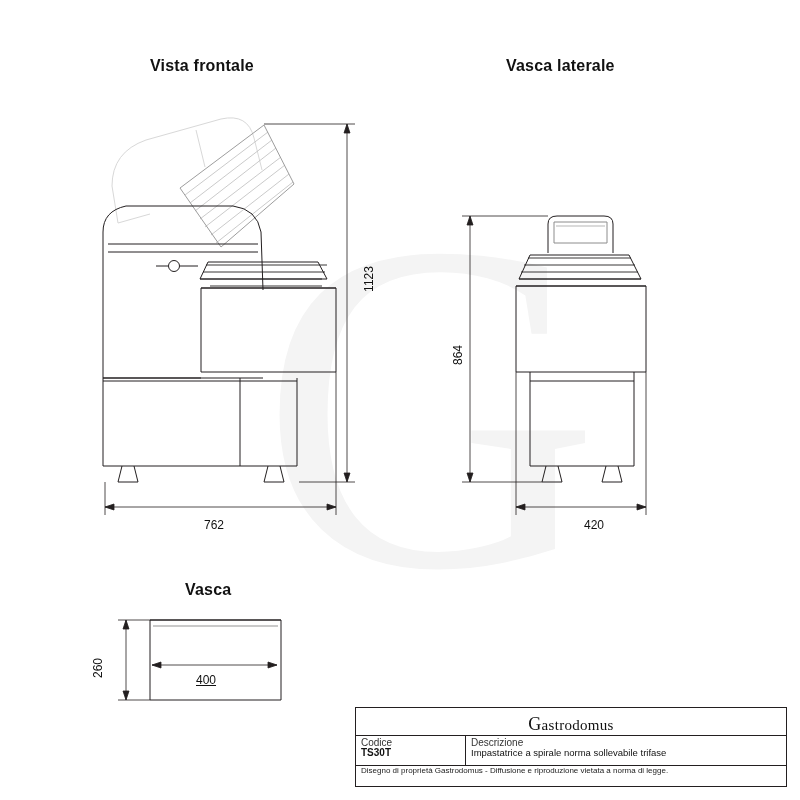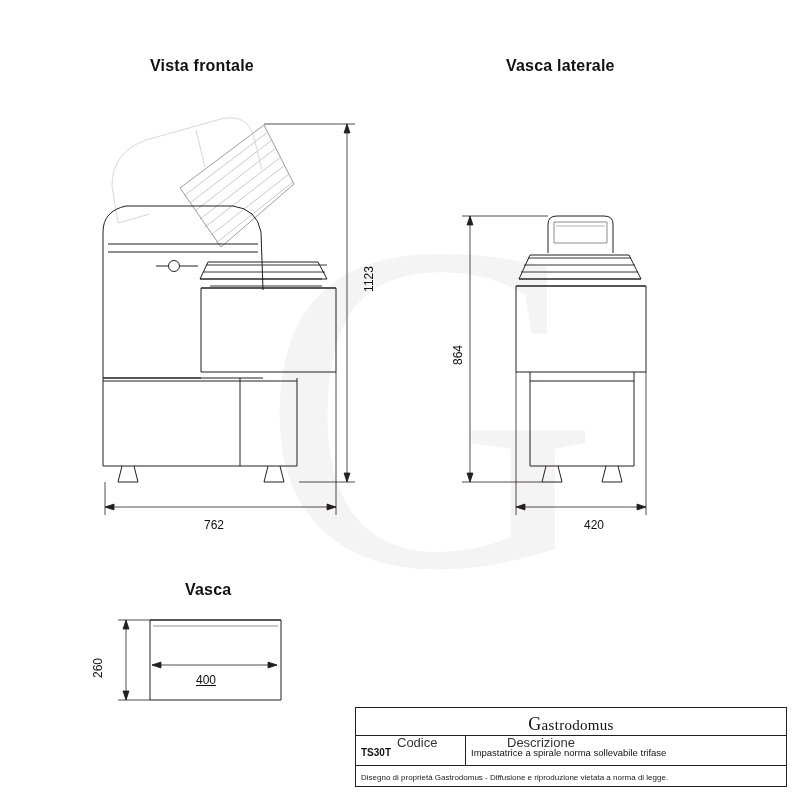--- a/index.html
+++ b/index.html
@@ -76,41 +76,39 @@
     border-right: 1px solid #231f20;
     box-sizing: border-box;
     padding: 2px 5px 0 5px;
   }
   #tb-col-desc {
     flex: 1;
     box-sizing: border-box;
     padding: 2px 5px 0 5px;
   }
   .tb-small {
-    font-size: 13px;
+    font-size: 10px;
     color: #333;
     line-height: 9px;
-    margin-left: 36px;
   }
   .tb-value {
     font-size: 10px;
     font-weight: bold;
     color: #111;
     line-height: 12px;
   }
   .tb-value-normal {
     font-size: 9.5px;
     font-weight: normal;
     color: #111;
     line-height: 12px;
   }
   #tb-row-note {
     height: 22px;
     display: flex;
-    align-items: center;
     padding-left: 5px;
   }
   #tb-note-text {
     font-size: 8px;
     color: #222;
   }
   #brand-wrap {
     position: absolute;
     left: 0; right: 0; top: 0; bottom: 0;
     display: flex;

